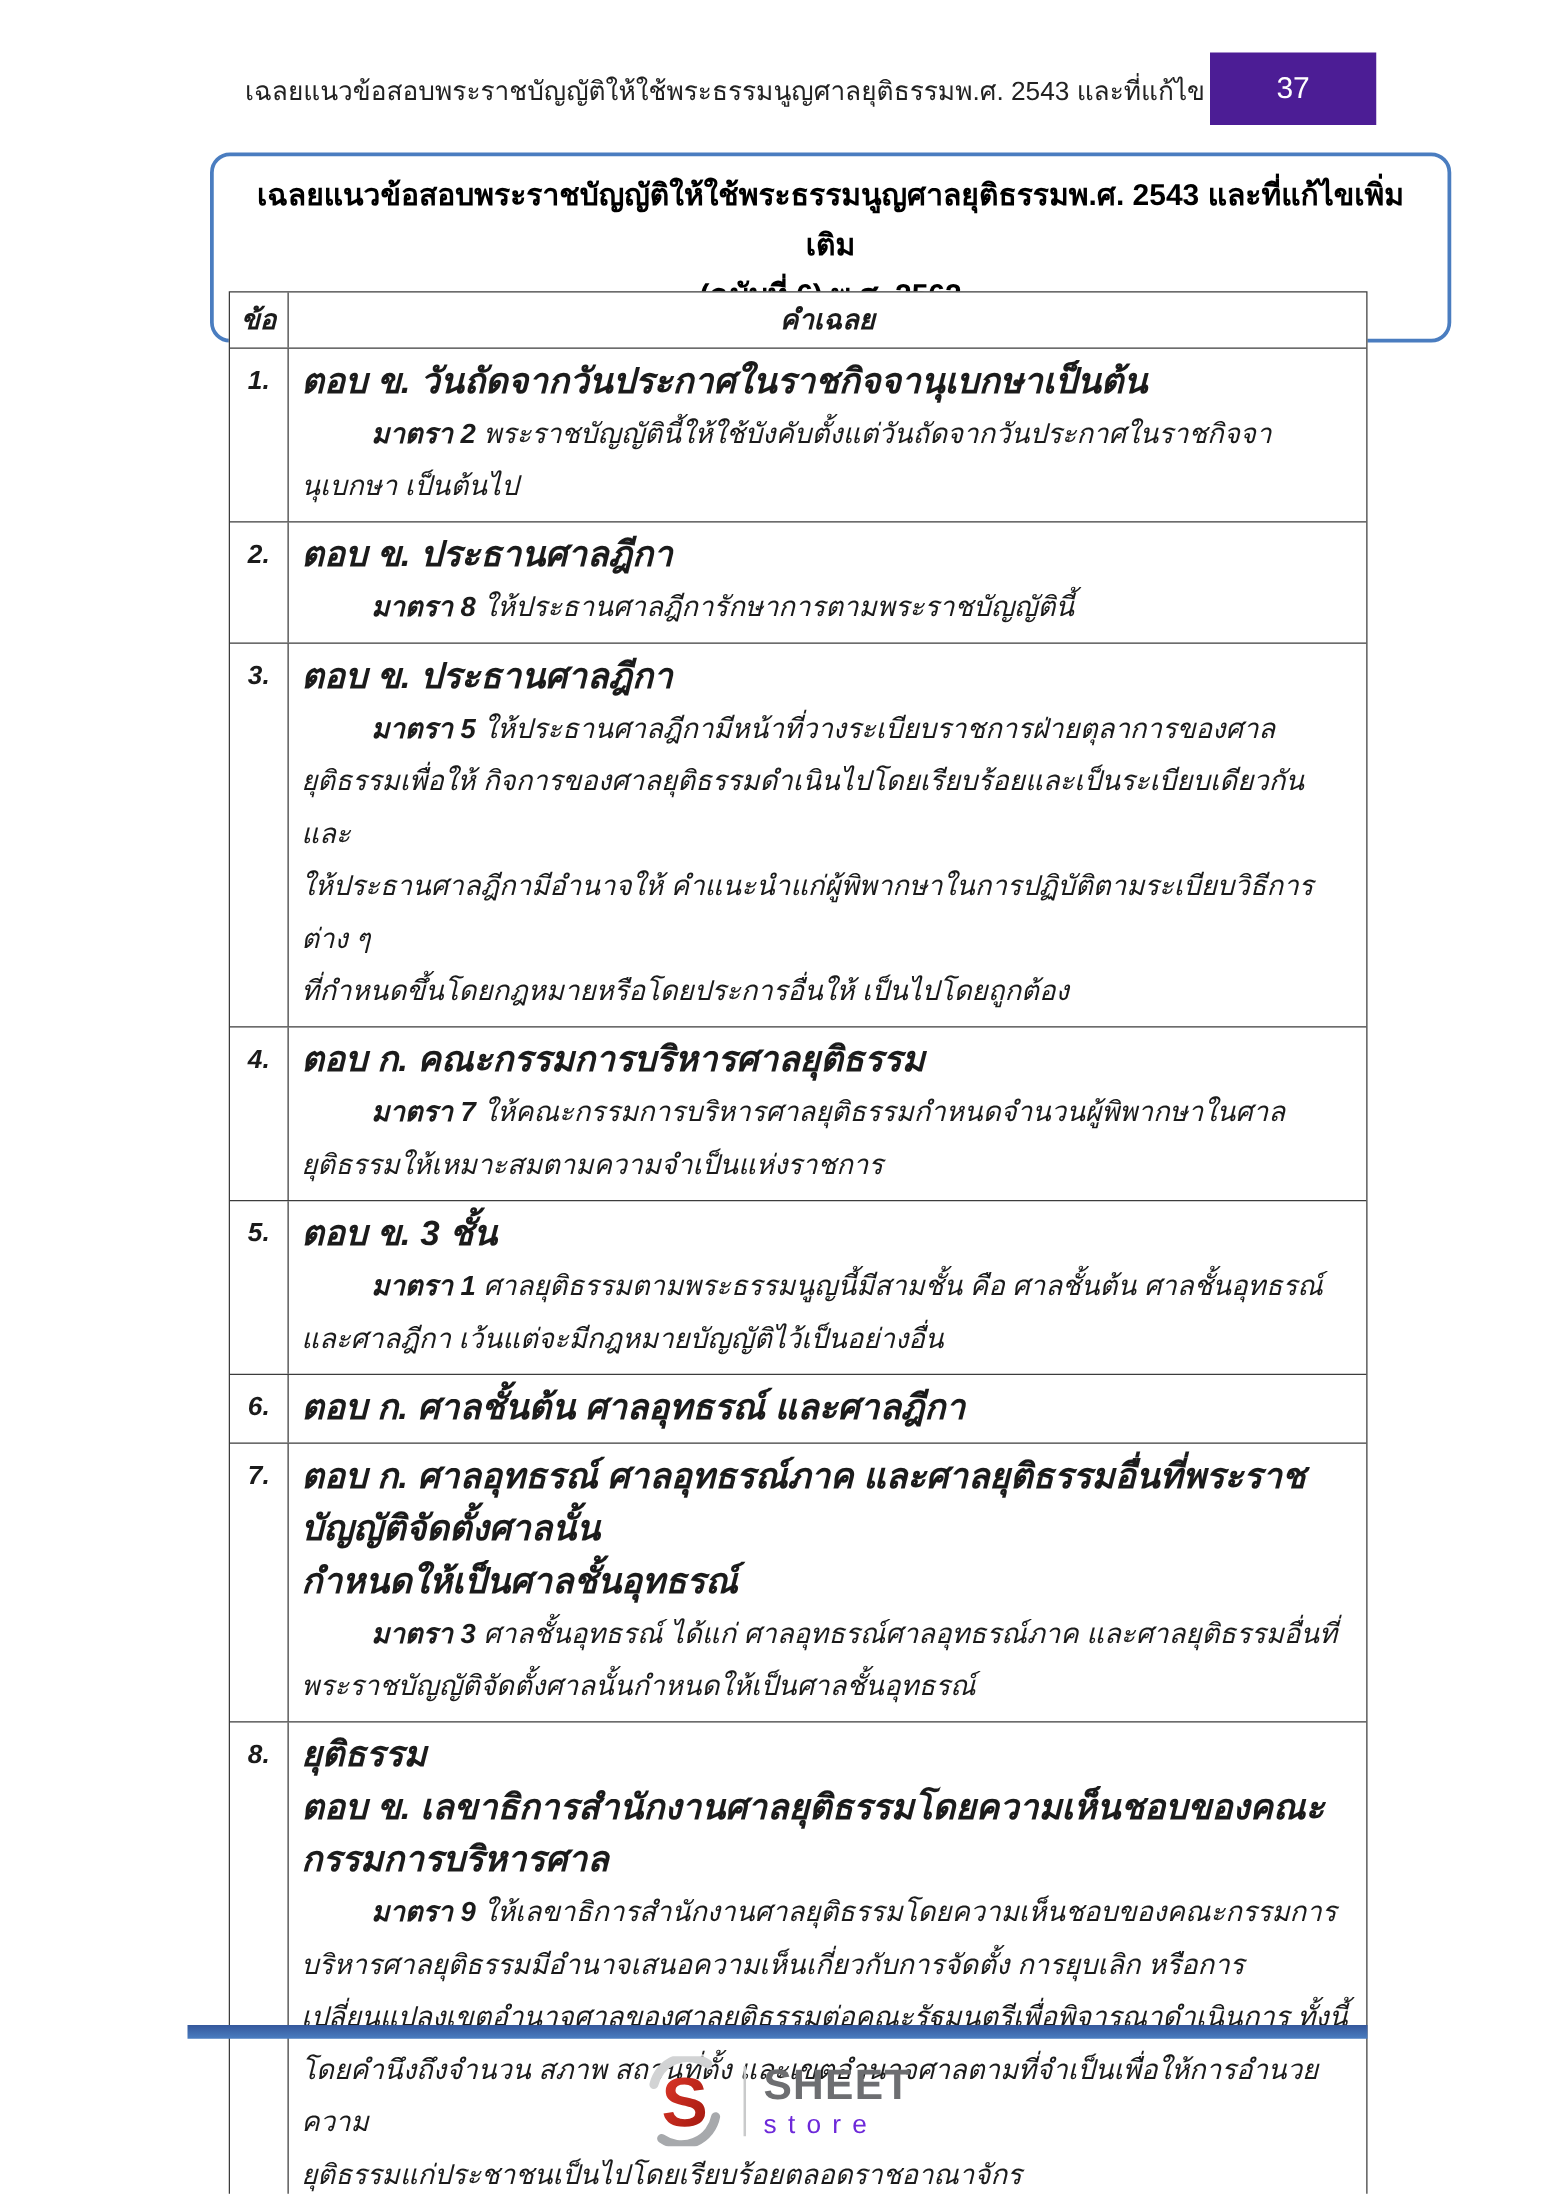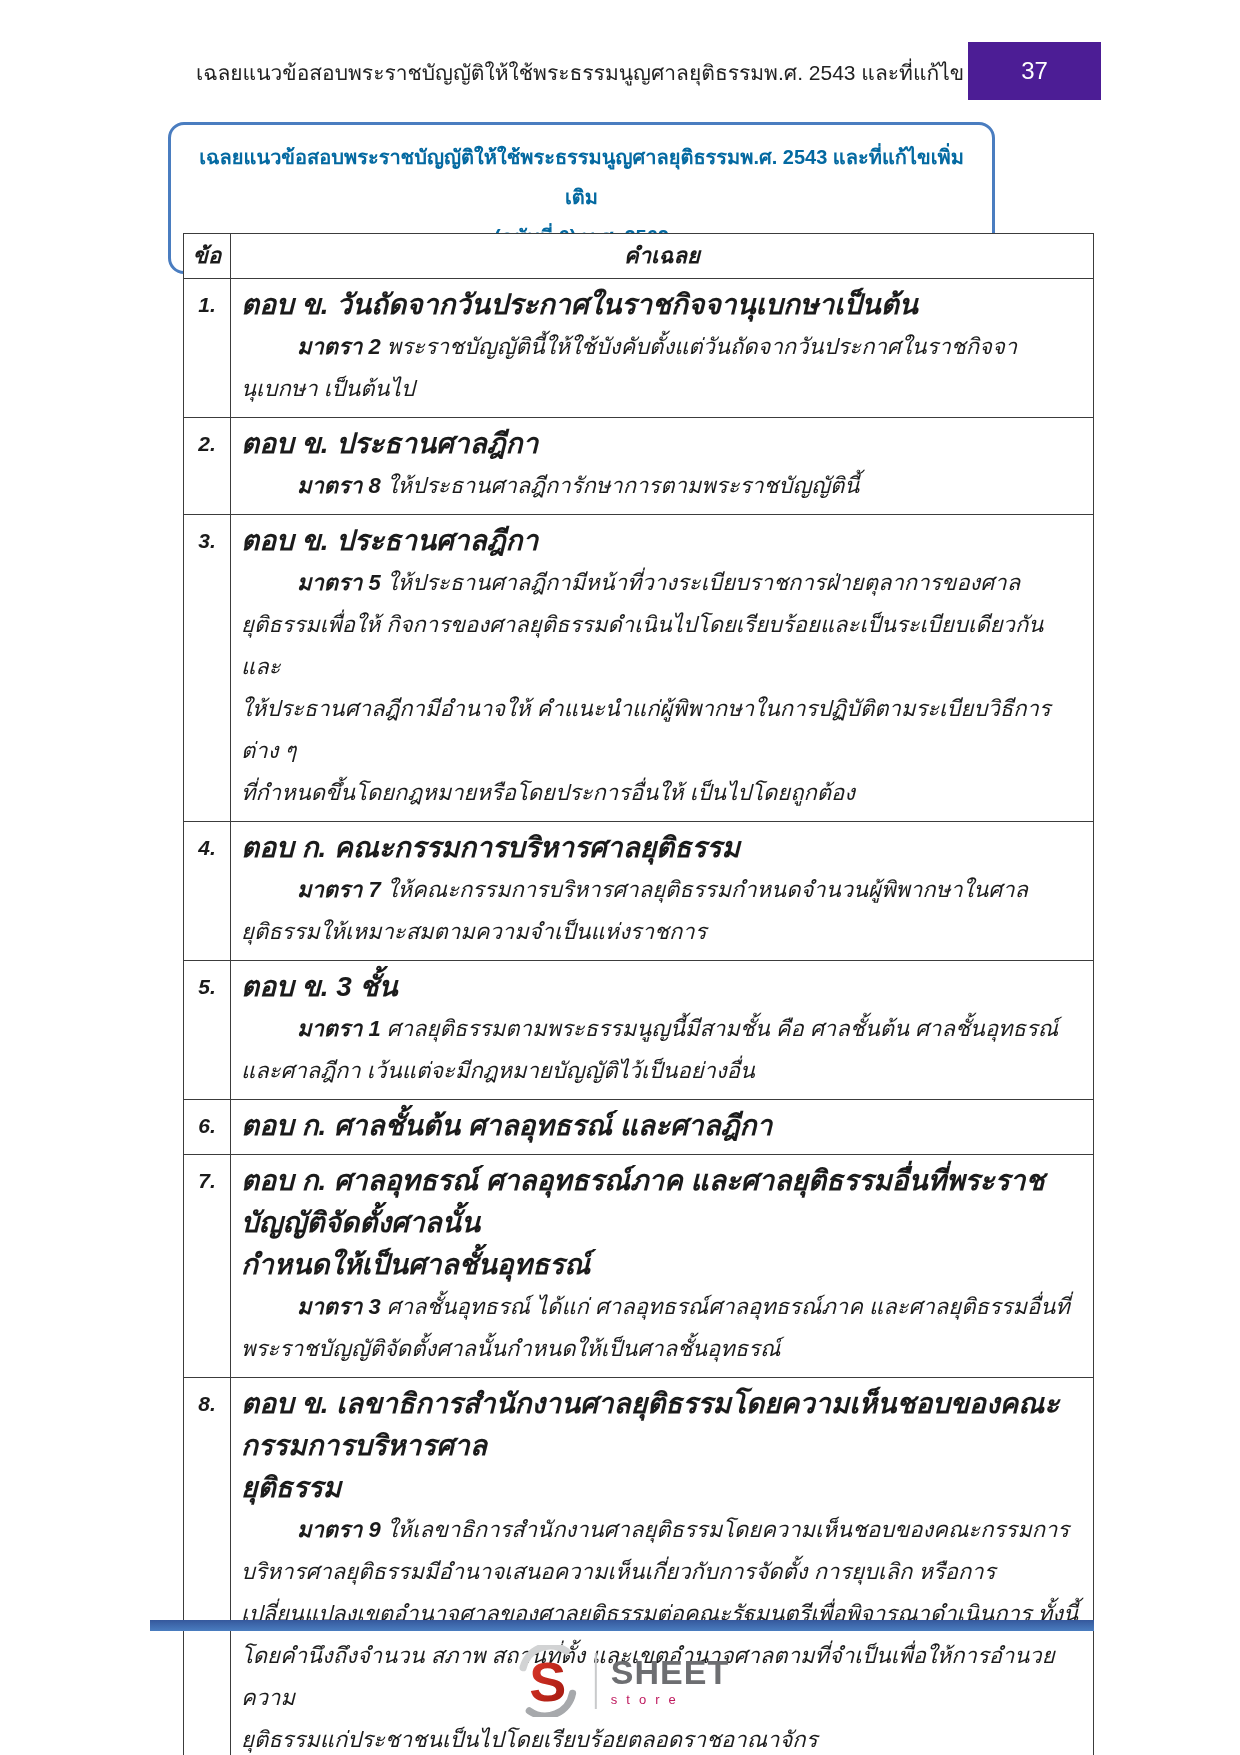--- a/index.html
+++ b/index.html
@@ -17,24 +17,24 @@
     text-align:center; font-size:21px; color:#222;
   }
   .page-number-box {
     position:absolute; top:42px; left:968px; width:133px; height:58px;
     background:#4c1d95; color:#fff; display:flex; align-items:center; justify-content:center;
     font-size:24px;
   }
 
   
   .title-box {
-    position:absolute; top:122px; left:168px; width:827px;
+    position:absolute; top:122px; left:168px; width:993px;
     border:3px solid #4a7dc0; border-radius:16px;
     padding:12px 24px 14px 24px; text-align:center;
-    font-weight:bold; font-size:20px; line-height:40px; color:#0369a1;
+    font-weight:bold; font-size:24px; line-height:40px; color:#000000;
   }
 
   
   .answers-table {
     position:absolute; top:233px; left:183px; width:911px;
     border:1.5px solid #3c3c3c; background:#fff;
   }
   .t-row { display:grid; grid-template-columns:47px 1fr; border-top:1.5px solid #3c3c3c;font-style:italic; }
   .t-row:first-child { border-top:none; }
   .t-head .cell { font-weight:bold; font-size:22px; height:44px; line-height:44px; text-align:center; }
@@ -54,21 +54,21 @@
   .footer-bar {
     position:absolute; top:1620px; left:150px; width:944px; height:11px;
     background:linear-gradient(#35589c, #4a7dc0);
   }
   .logo {
     position:absolute; top:1645px; left:622px; transform:translateX(-50%);
     display:flex; align-items:center; gap:14px;
   }
   .logo-divider { width:2px; height:56px; background:#c9cacb; }
   .logo-text-name { font-size:34px; font-weight:bold; color:#6d6e71; letter-spacing:1px; line-height:34px; }
-  .logo-text-sub { font-size:13px; color:#be185d; letter-spacing:9px; margin-top:3px; }
+  .logo-text-sub { font-size:21px; color:#6d28d9; letter-spacing:9px; margin-top:3px; }
 </style>
 </head>
 <body>
 
 <div class="page">
 
   <div class="running-header">เฉลยแนวข้อสอบพระราชบัญญัติให้ใช้พระธรรมนูญศาลยุติธรรมพ.ศ. 2543 และที่แก้ไข</div>
 
   <div class="page-number-box">
     <span>37</span>
@@ -144,22 +144,22 @@
           <div class="line bold">ตอบ ก. ศาลอุทธรณ์ ศาลอุทธรณ์ภาค และศาลยุติธรรมอื่นที่พระราชบัญญัติจัดตั้งศาลนั้น</div>
           <div class="line bold">กำหนดให้เป็นศาลชั้นอุทธรณ์</div>
           <div class="line indent"><b>มาตรา 3</b> ศาลชั้นอุทธรณ์ ได้แก่ ศาลอุทธรณ์ศาลอุทธรณ์ภาค และศาลยุติธรรมอื่นที่</div>
           <div class="line">พระราชบัญญัติจัดตั้งศาลนั้นกำหนดให้เป็นศาลชั้นอุทธรณ์</div>
         </div>
   </div>
 
   <div class="t-row">
     <div class="no-cell">8.</div>
     <div class="answer-cell">
+          <div class="line bold">ยุติธรรม</div>
           <div class="line bold">ตอบ ข. เลขาธิการสำนักงานศาลยุติธรรมโดยความเห็นชอบของคณะกรรมการบริหารศาล</div>
-          <div class="line bold">ยุติธรรม</div>
           <div class="line indent"><b>มาตรา 9</b> ให้เลขาธิการสำนักงานศาลยุติธรรมโดยความเห็นชอบของคณะกรรมการ</div>
           <div class="line">บริหารศาลยุติธรรมมีอำนาจเสนอความเห็นเกี่ยวกับการจัดตั้ง การยุบเลิก หรือการ</div>
           <div class="line">เปลี่ยนแปลงเขตอำนาจศาลของศาลยุติธรรมต่อคณะรัฐมนตรีเพื่อพิจารณาดำเนินการ ทั้งนี้</div>
           <div class="line">โดยคำนึงถึงจำนวน สภาพ สถานที่ตั้ง และเขตอำนาจศาลตามที่จำเป็นเพื่อให้การอำนวยความ</div>
           <div class="line">ยุติธรรมแก่ประชาชนเป็นไปโดยเรียบร้อยตลอดราชอาณาจักร</div>
         </div>
   </div>
 </div>
 
   <div class="footer-bar"></div>

